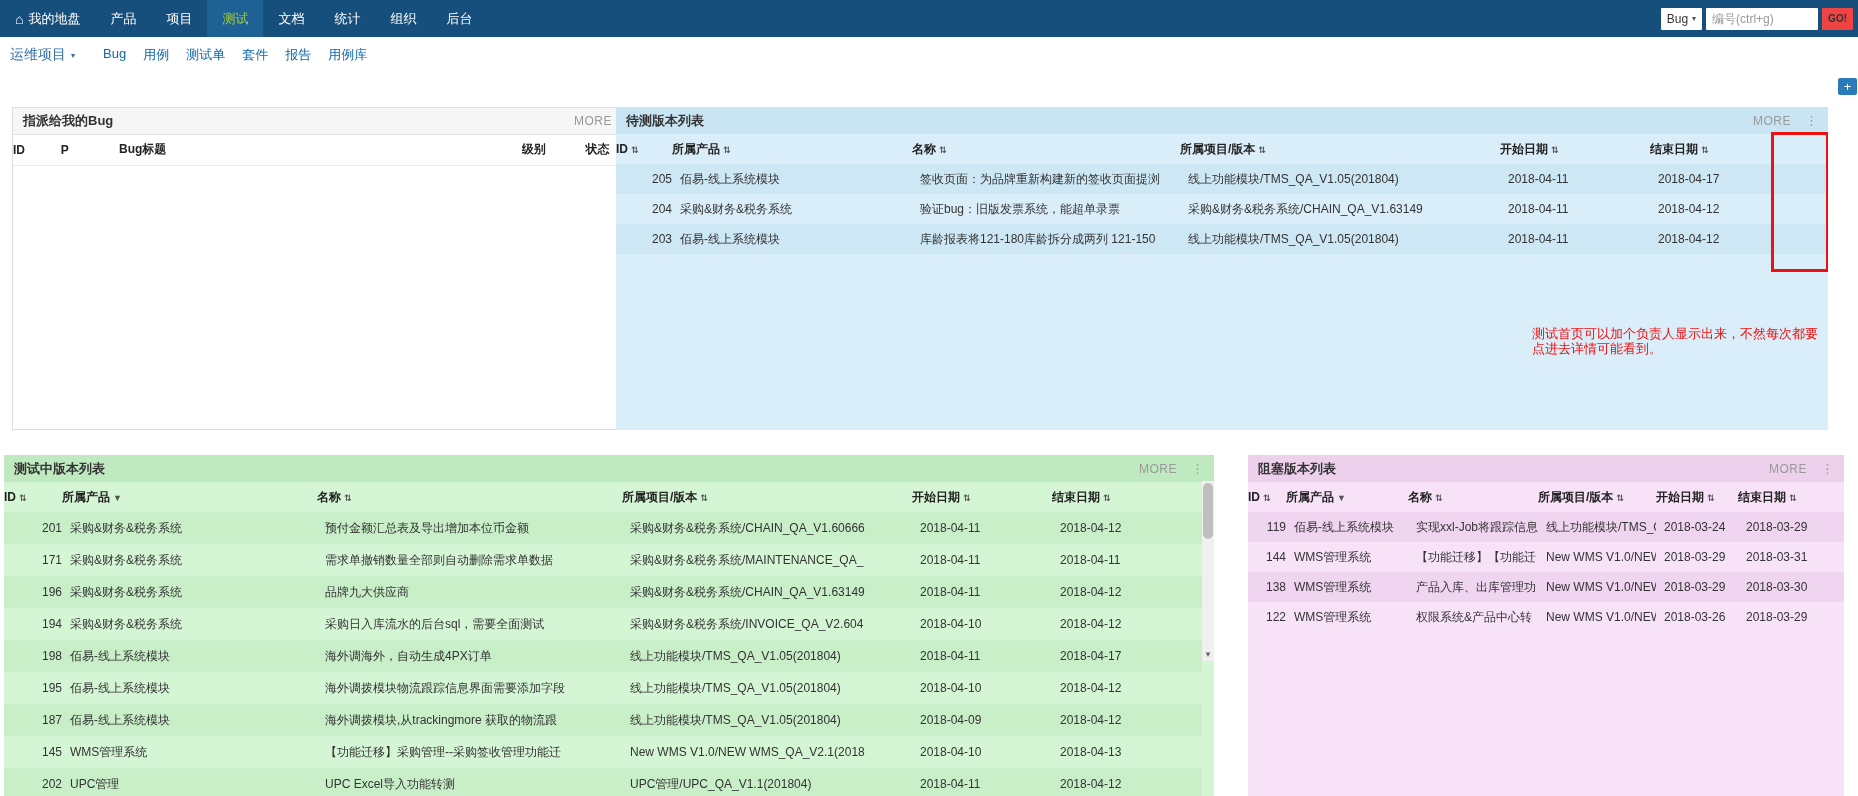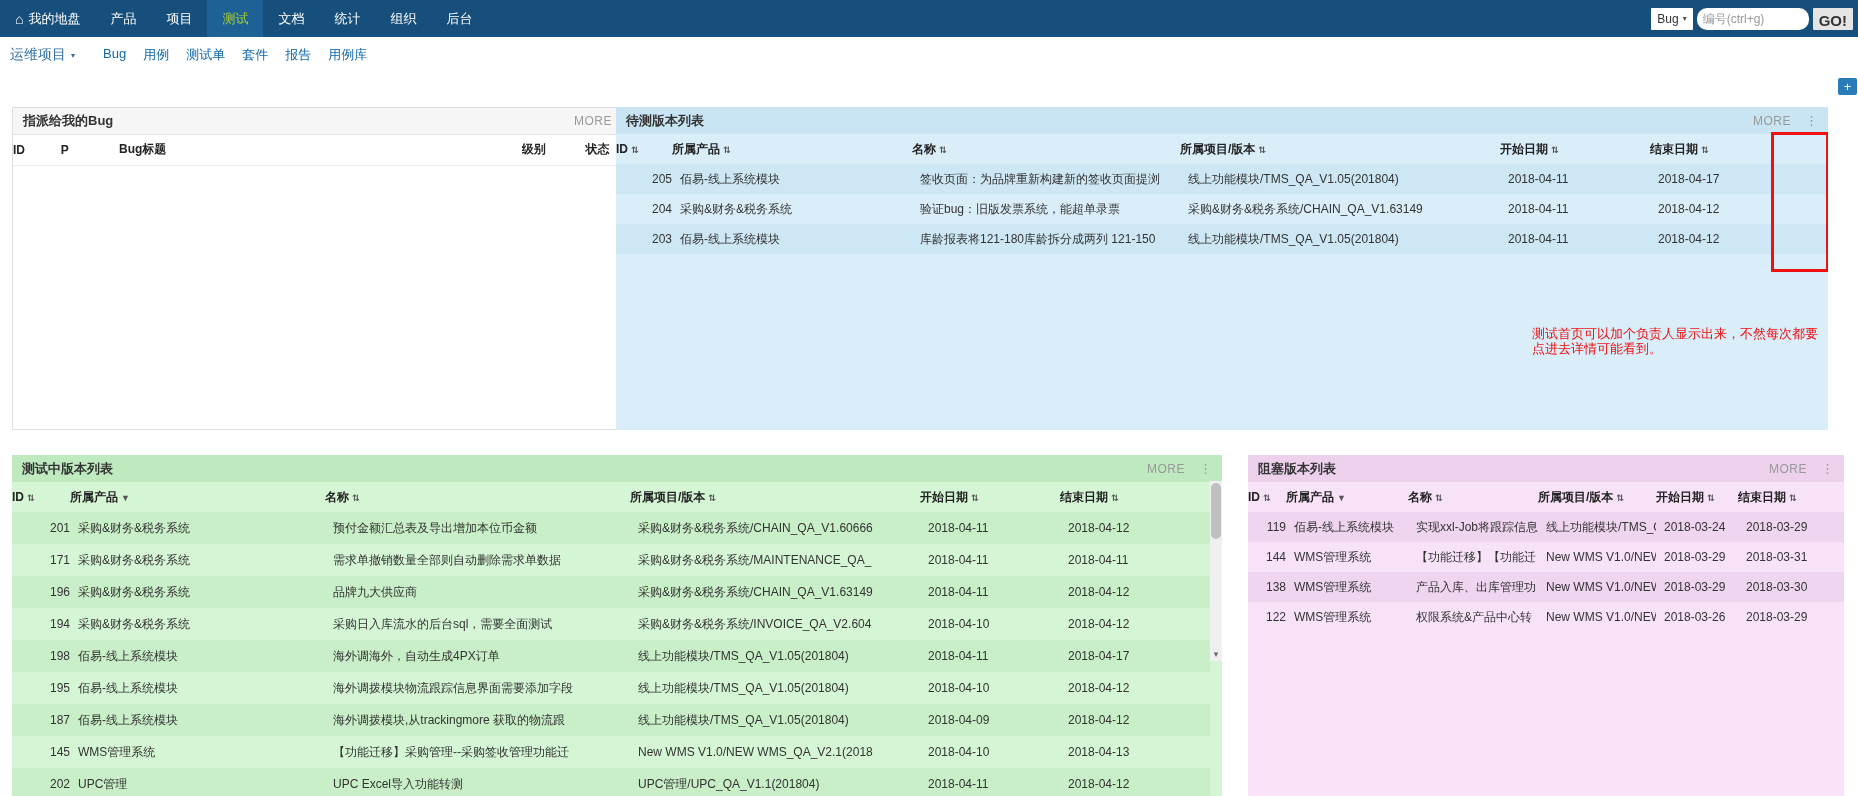--- a/index.html
+++ b/index.html
@@ -8,23 +8,23 @@
 
   
   .topnav{position:absolute;top:0;left:0;width:1858px;height:37px;background:var(--topnav_bg,#174f7c);display:flex;align-items:stretch}
   .topnav-left{display:flex;align-items:stretch}
   .nav-item{display:flex;align-items:center;gap:5px;padding:0 15px;color:#fff;font-size:13px;cursor:pointer}
   .nav-item.active{background:var(--topnav_active_bg,#1d6195);color:var(--topnav_active_text,#a6ce39)}
   .nav-icon{font-size:14px;line-height:1}
   .topnav-search{margin-left:auto;display:flex;align-items:center;gap:4px;padding-right:5px}
   .search-type{background:#fff;height:22px;display:flex;align-items:center;gap:4px;padding:0 6px;font-size:12px;color:#333;cursor:pointer;border-radius:1px}
   .search-type .caret{font-size:8px;color:#555}
-  .search-input{width:112px;height:22px;border:none;padding:0 6px;font-size:12px;font-family:inherit;border-radius:10px}
+  .search-input{width:112px;height:22px;border:none;padding:0 6px;font-size:12px;font-family:inherit;border-radius:1px}
   .search-input::placeholder{color:#999}
-  .go-btn{height:22px;background:#e5e5e5;border:none;font-weight:bold;font-size:15px;color:#333;padding:4px 6px;cursor:pointer;border-radius:1px;font-family:inherit}
+  .go-btn{height:22px;background:#ef4444;border:none;font-weight:bold;font-size:10px;color:#333;padding:4px 6px;cursor:pointer;border-radius:1px;font-family:inherit}
 
   
   .subnav{position:absolute;top:37px;left:0;width:1858px;height:36px;background:#fff;display:flex;align-items:center;padding:0 10px}
   .project-switch{color:#2e6da4;font-size:14px;display:flex;align-items:center;gap:5px;cursor:pointer;margin-right:28px}
   .project-switch .caret{font-size:8px}
   .subnav-links{display:flex;gap:17px}
   .subnav-link{color:var(--link_blue,#0e68ad);font-size:13px;text-decoration:none;cursor:pointer}
 
   
   main{position:absolute;top:73px;left:0;width:1858px;height:723px}
@@ -37,21 +37,21 @@
   .dots{color:#999;font-size:13px;margin-left:14px;cursor:pointer}
 
   .panel-bugs{left:12px;top:34px;width:638px;height:323px;background:#fff;border:1px solid #ddd}
   .panel-bugs>header{background:#f6f6f6;border-bottom:1px solid #e3e3e3}
   .panel-bugs thead tr{border-bottom:1px solid #ececec}
 
   .panel-pending{left:616px;top:34px;width:1212px;height:323px;background:var(--panel_blue_body,#daeefa)}
   .panel-pending>header{background:var(--panel_blue_header,#c9e5f4)}
   .panel-pending tbody tr:nth-child(odd){background:var(--panel_blue_row_alt,#cde7f5)}
 
-  .panel-testing{left:12px;top:382px;width:1210px;height:341px;background:var(--panel_green_body,#d5f6d5)}
+  .panel-testing{left:4px;top:382px;width:1210px;height:341px;background:var(--panel_green_body,#d5f6d5)}
   .panel-testing>header{background:var(--panel_green_header,#bfe9bf)}
   .panel-testing tbody tr:nth-child(odd){background:var(--panel_green_row_alt,#c8efc8)}
   .panel-testing .tbl{width:1198px}
   .panel-testing .tbl td{height:32px}
 
   .panel-blocked{left:1248px;top:382px;width:596px;height:341px;background:var(--panel_pink_body,#f8e2f8)}
   .panel-blocked>header{background:var(--panel_pink_header,#ecd0ec)}
   .panel-blocked tbody tr:nth-child(odd){background:var(--panel_pink_row_alt,#f0d5f0)}
 
   

